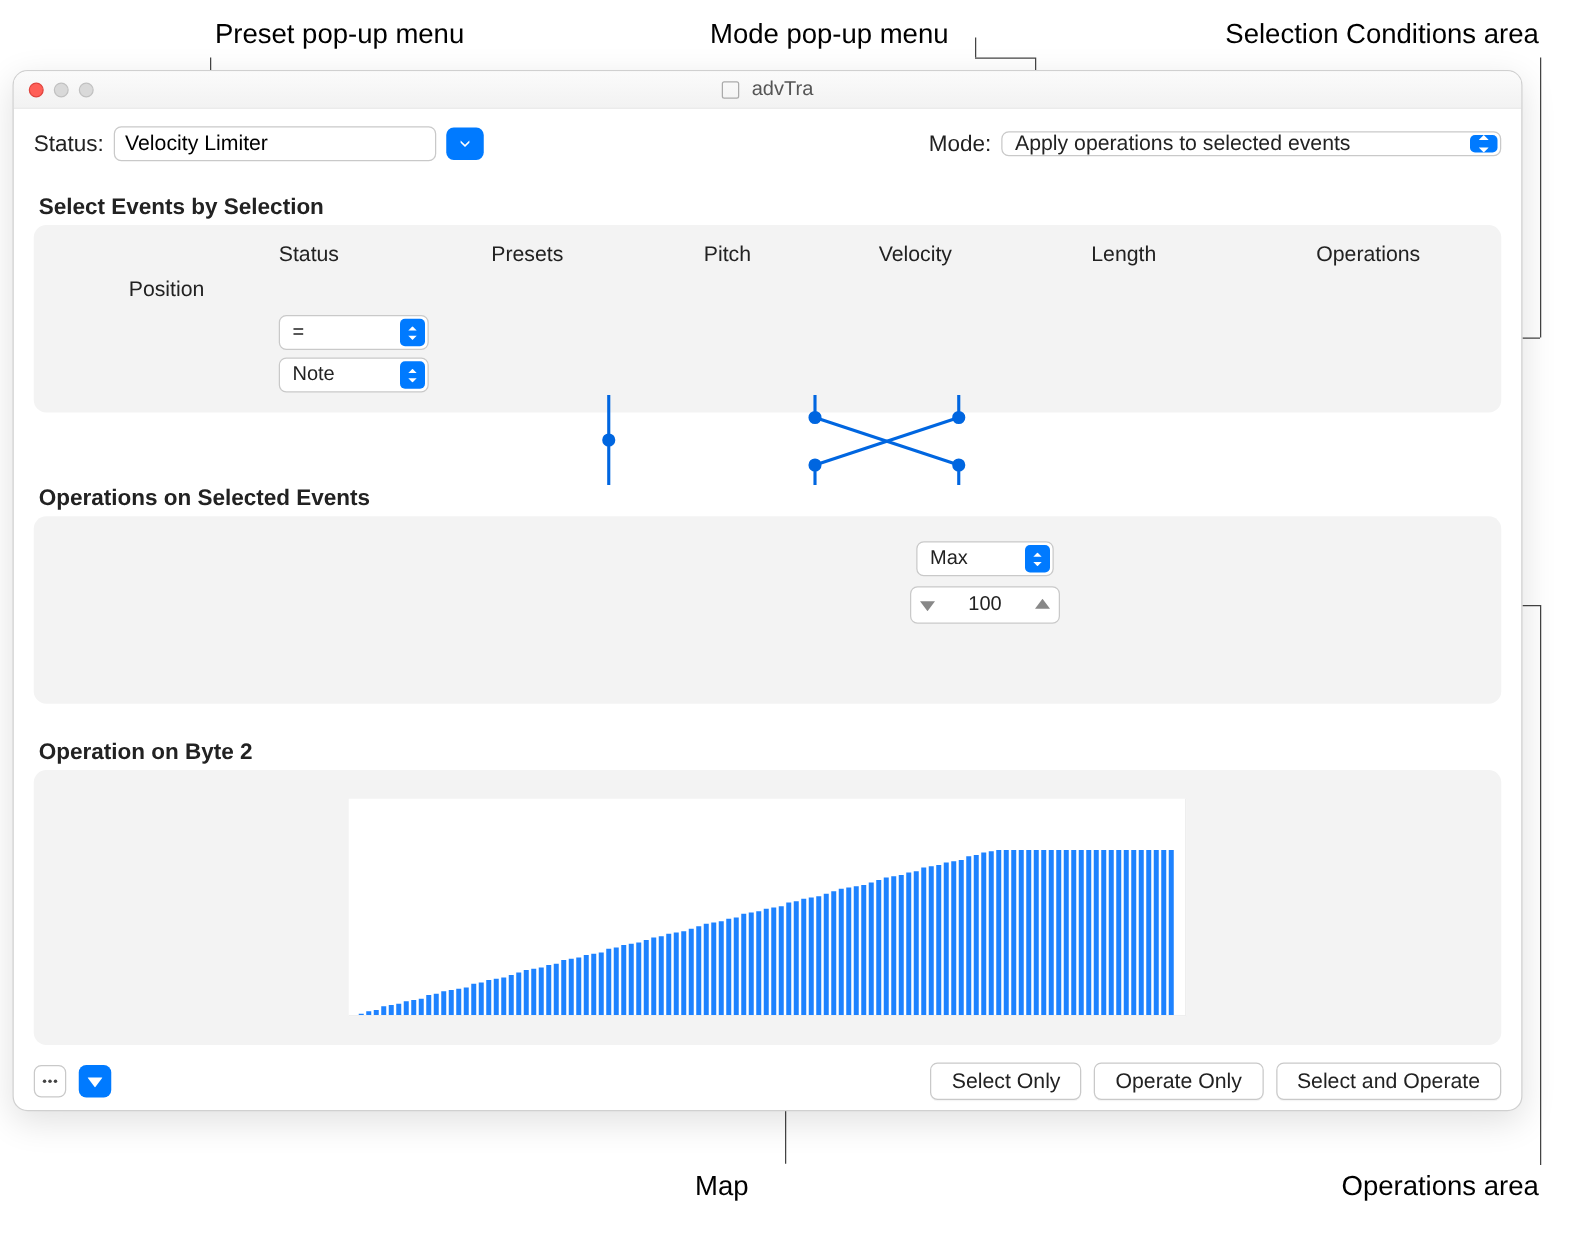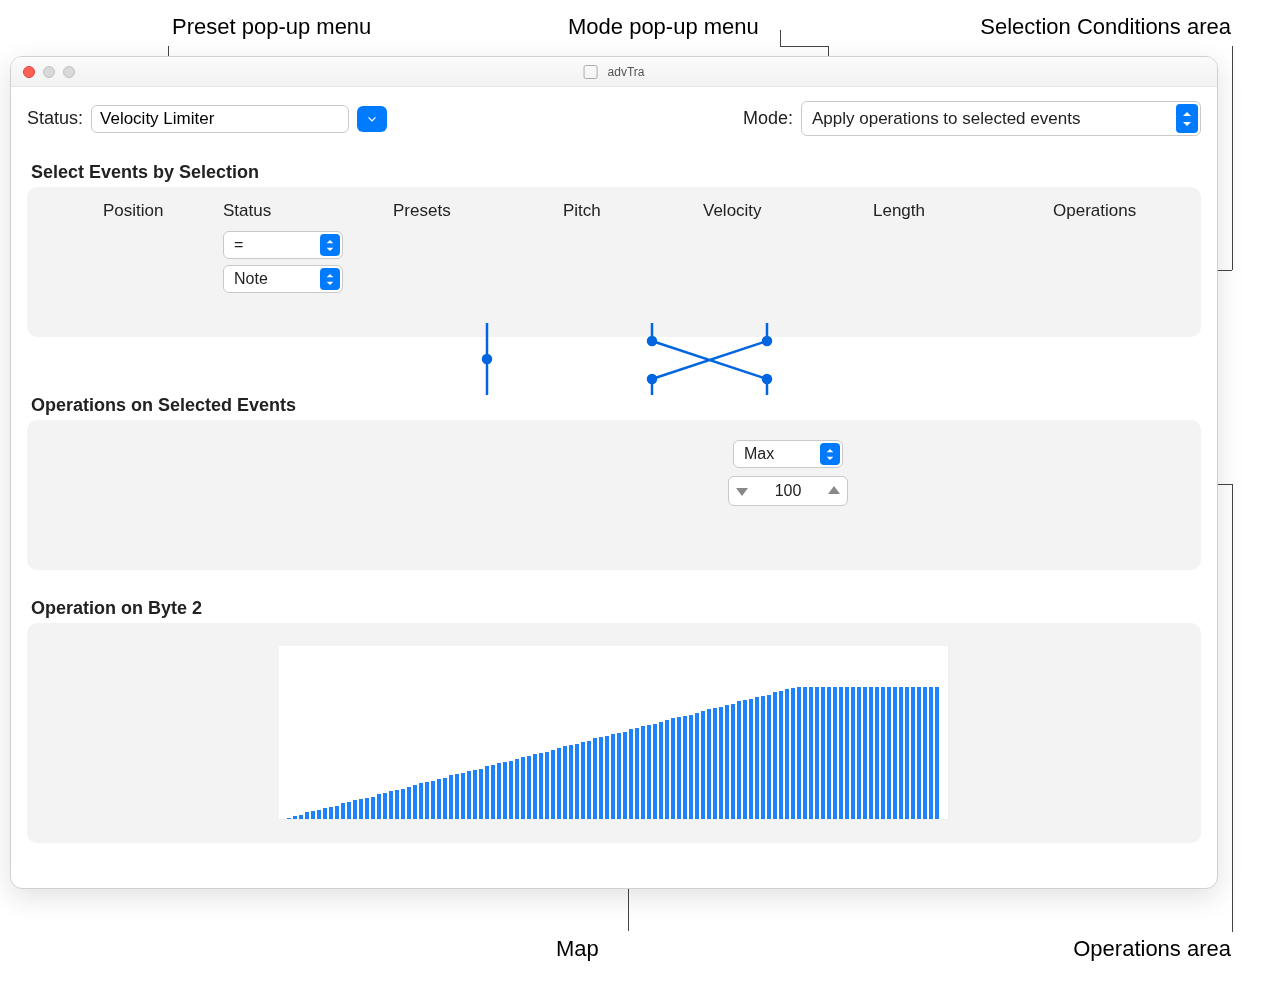--- a/index.html
+++ b/index.html
@@ -11,44 +11,44 @@
   .callout-line-h { position: absolute; height: 1px; background: #444; }
 
   
   .window { position: absolute; left: 10px; top: 56px; width: 1208px; height: 833px; background: #fff; border: 1px solid #d0d0d0; border-radius: 12px; box-shadow: 0 8px 28px rgba(0,0,0,0.12); overflow: hidden; }
   .titlebar { height: 30px; background: linear-gradient(#fbfbfb,#f2f2f2); border-bottom: 1px solid #e5e5e5; display: flex; align-items: center; position: relative; }
   .traffic { display: flex; gap: 8px; padding-left: 12px; }
   .tl { width: 12px; height: 12px; border-radius: 50%; }
   .tl.close { background: #ff5f57; border: 0.5px solid #e0443e; }
   .tl.min   { background: #d9d9d9; border: 0.5px solid #c1c1c1; }
   .tl.max   { background: #d9d9d9; border: 0.5px solid #c1c1c1; }
-  .titlecenter { position: absolute; left: 50%; transform: translateX(-50%); display:flex; align-items:center; gap:10px; font-size: 12px; color:#555;justify-content:flex-end; }
+  .titlecenter { position: absolute; left: 50%; transform: translateX(-50%); display:flex; align-items:center; gap:10px; font-size: 16px; color:#555;justify-content:flex-end; }
   .titlecenter .doc-icon { width: 14px; height: 14px; border: 1px solid #aaa; border-radius: 2px; display: inline-block; }
 
   .content { padding: 14px 16px; }
 
   
   .toprow { display: flex; align-items: center; gap: 8px; margin-bottom: 26px; }
   .label { font-size: 18px; }
   .preset-input { width: 258px; height: 28px; border: 1px solid #c9c9c9; border-radius: 6px; padding: 0 8px; font-size: 17px; background:#fff; }
   .btn-blue-sq { width: 30px; height: 26px; background: #007aff; border-radius: 6px; display:flex; align-items:center; justify-content:center; color:#fff; cursor:pointer; }
   .btn-blue-sq svg { width: 14px; height: 14px; fill: #fff; }
   .spacer { flex: 1; }
-  .mode-select { width: 400px; height: 35px; border: 1px solid #c9c9c9; border-radius: 6px; padding: 0 28px 0 10px; font-size: 17px; background:#fff; position:relative; display:flex; align-items:center; }
+  .mode-select { width: 400px; height: 20px; border: 1px solid #c9c9c9; border-radius: 6px; padding: 0 28px 0 10px; font-size: 17px; background:#fff; position:relative; display:flex; align-items:center; }
   .mode-select .end-btn { position:absolute; right:2px; top:2px; bottom:2px; width:22px; background:#007aff; border-radius:4px; display:flex; flex-direction:column; align-items:center; justify-content:center; gap:2px;}
   .mode-select .end-btn svg { width:8px; height:6px; fill:#fff; }
 
   .section-title { font-size: 18px; font-weight: 600; margin: 6px 0 4px 4px; }
 
   .panel { background: #f3f3f3; border-radius: 10px; padding: 14px 16px; position: relative; }
 
   
   .cond-grid-head { display: grid; grid-template-columns: 180px 170px 170px 140px 170px 180px 160px; font-size: 17px; color:#222; margin-bottom: 10px; }
   .cond-head-cell { text-align: left; }
-  .cond-head-cell.first { text-align: left; padding-left: 60px; }
+  .cond-head-cell.first { text-align: left; padding-left: 60px; margin-top: 28px; }
   .cond-grid-body { display: grid; grid-template-columns: 180px 170px 170px 140px 170px 180px 160px; row-gap: 6px; }
   .mac-select { position:relative; height: 28px; border:1px solid #c9c9c9; border-radius:6px; background:#fff; padding: 0 28px 0 10px; display:flex; align-items:center; font-size:16px; width:120px; }
   .mac-select .end-btn { position:absolute; right:2px; top:2px; bottom:2px; width:20px; background:#007aff; border-radius:4px; display:flex; flex-direction:column; align-items:center; justify-content:center; gap:1px;}
   .mac-select .end-btn svg { width:8px; height:5px; fill:#fff; }
   .cond-cell { display:flex; align-items:flex-start; justify-content:center; }
 
   .panel.cond { height: 150px; }
 
   
   .cross-svg-wrap { height: 70px; position: relative; }
@@ -345,14 +345,32 @@
           <div class="bar" style="height: 132.283px;"></div>
           <div class="bar" style="height: 132.283px;"></div>
           <div class="bar" style="height: 132.283px;"></div>
           <div class="bar" style="height: 132.283px;"></div>
           <div class="bar" style="height: 132.283px;"></div>
           <div class="bar" style="height: 132.283px;"></div>
           <div class="bar" style="height: 132.283px;"></div>
         </div>
     </div>
 
+    <div class="footer">
+      <div class="footer-left-btn">
+        <svg viewBox="0 0 16 16">
+            <circle cx="3" cy="8" r="1.6"></circle>
+            <circle cx="8" cy="8" r="1.6"></circle>
+            <circle cx="13" cy="8" r="1.6"></circle>
+          </svg>
+      </div>
+      <div class="footer-blue">
+        <svg viewBox="0 0 12 10">
+            <path d="M6 10L0 2h12z"></path>
+          </svg>
+      </div>
+      <div class="spacer"></div>
+      <div class="push-btn">Select Only</div>
+      <div class="push-btn">Operate Only</div>
+      <div class="push-btn">Select and Operate</div>
+    </div>
   </div>
 </div>
 
 </body></html>

